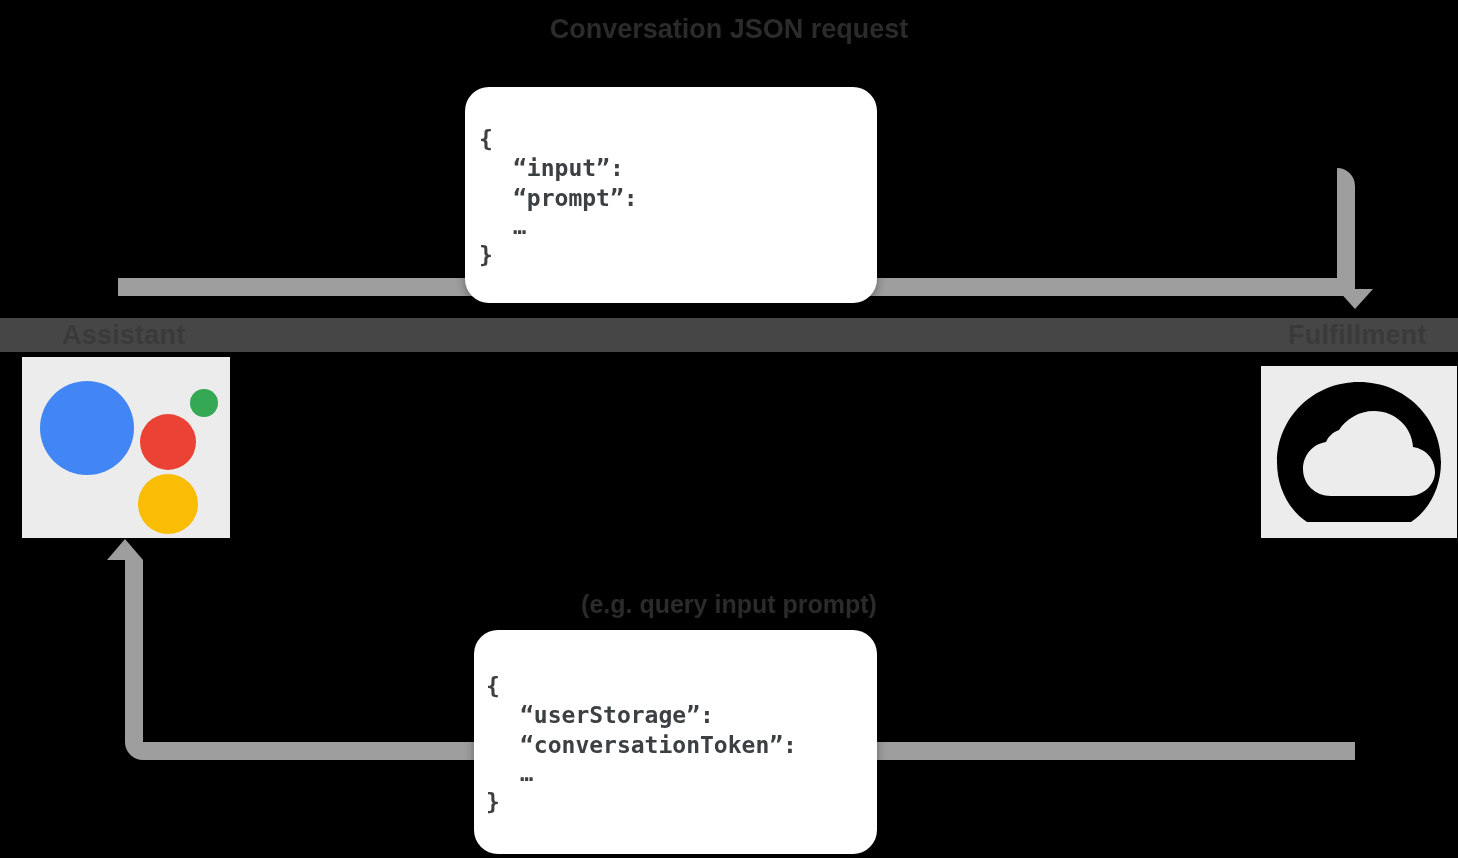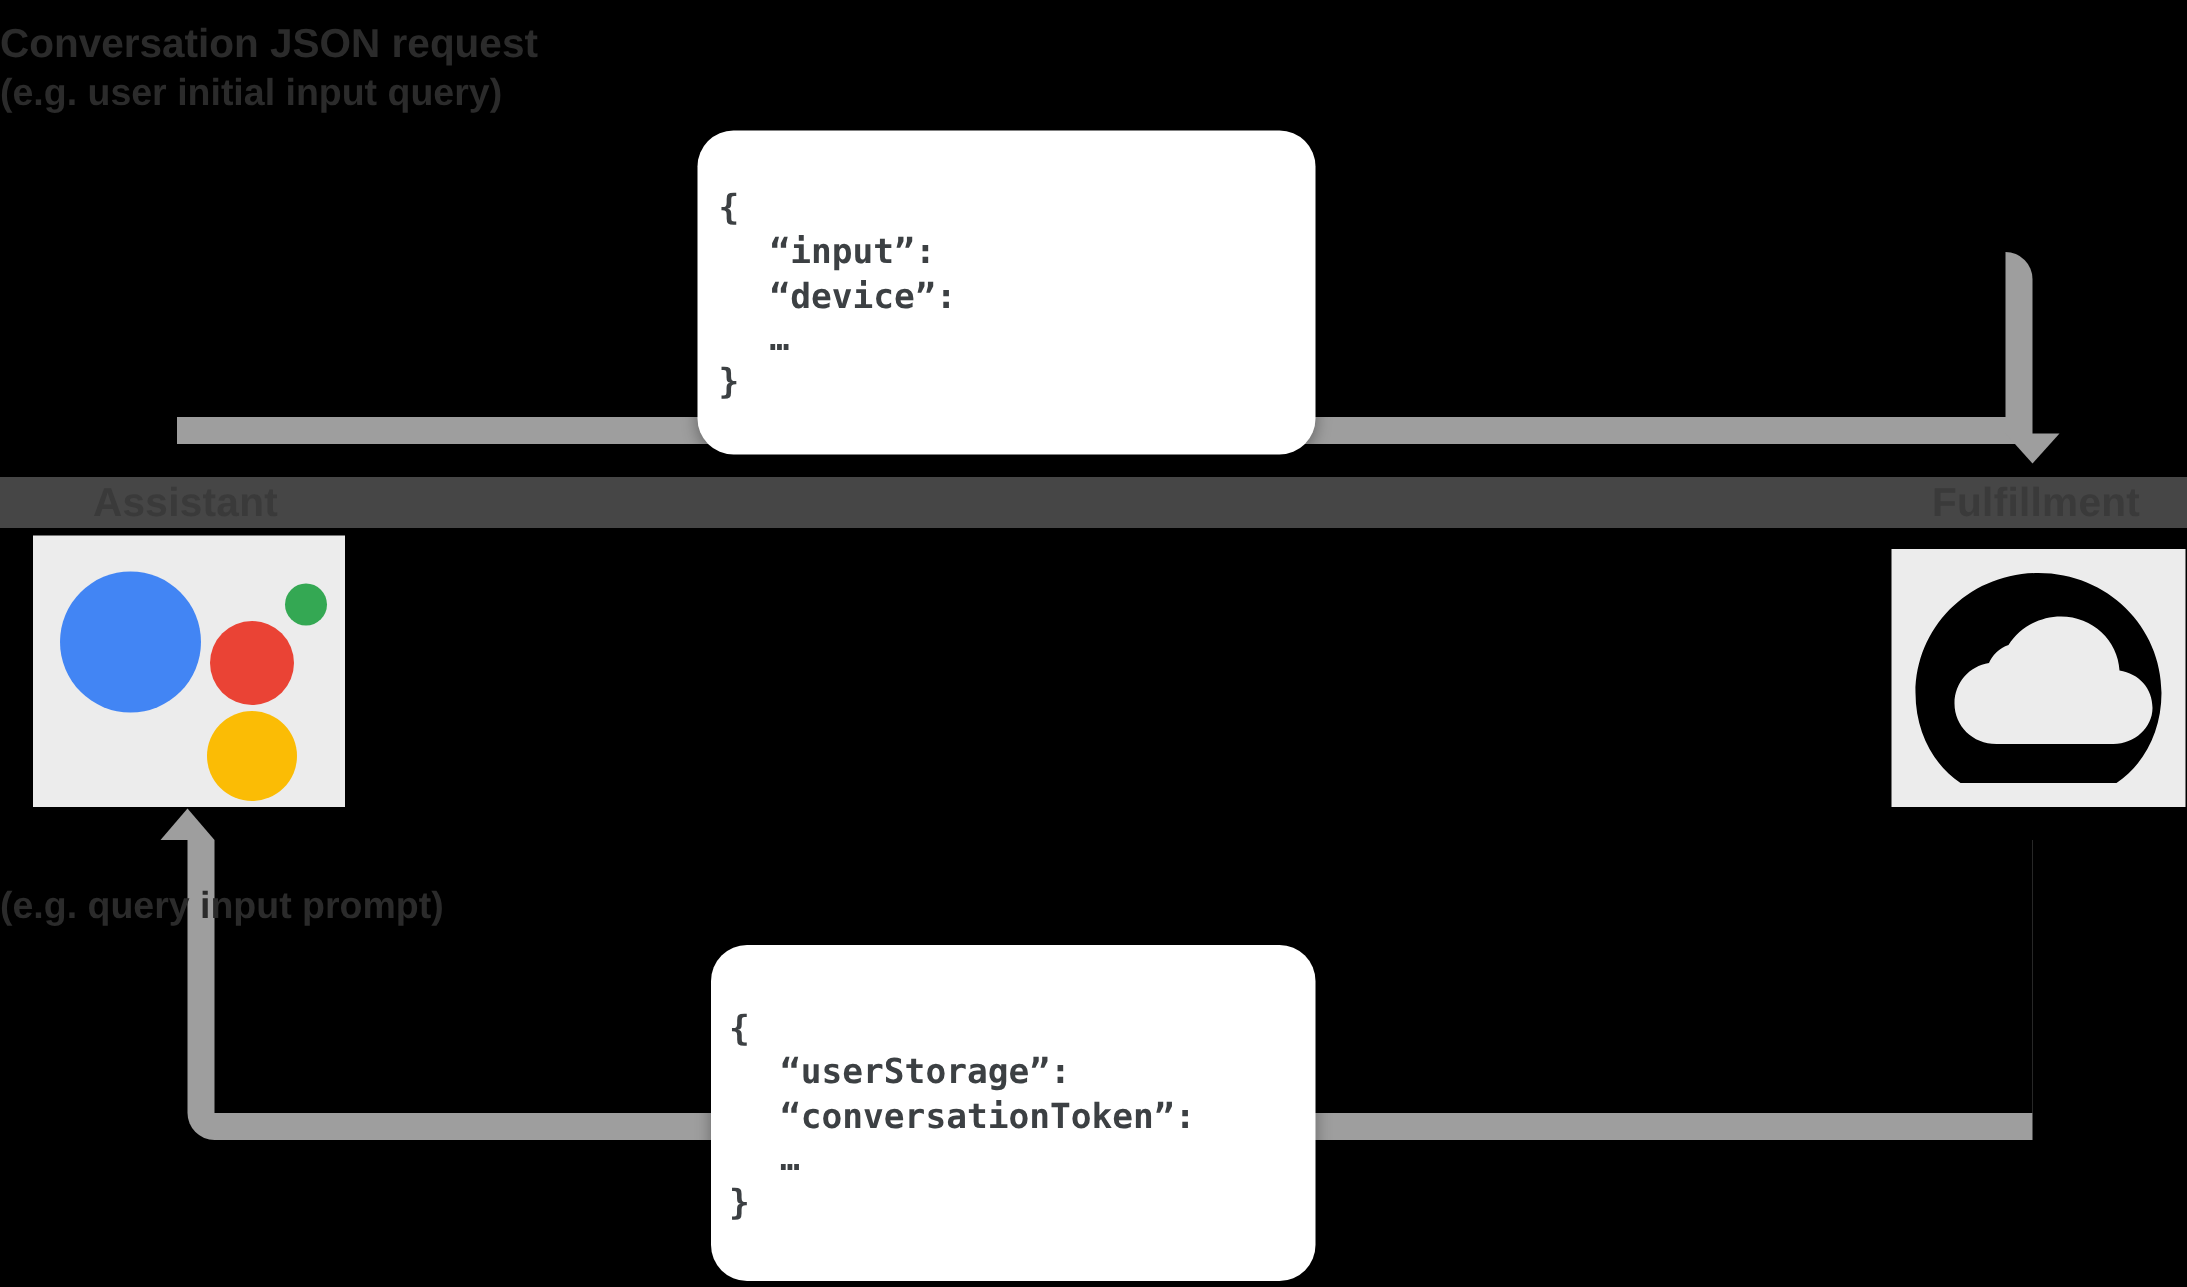--- a/index.html
+++ b/index.html
@@ -136,21 +136,21 @@
     left: 12px;
     top: 12px;
     width: 172px;
     height: 148px;
   }
 
   
   .caption {
     position: absolute;
     width: 100%;
-    text-align: left;
+    text-align: center;
     color: #2b2b2b;
     font-weight: 700;
     white-space: nowrap;
   }
   .caption-title { font-size: 27px; }
   .caption-sub   { font-size: 25px; }
 
   #caption-top-title { top: 14px; }
   #caption-top-sub   { top: 48px; }
   #caption-bottom-title { top: 554px; }
@@ -213,28 +213,27 @@
 
   <div class="icon-tile" id="fulfillment-tile">
     <svg id="cf-mark" viewBox="0 0 172 148">
       <path fill="#000000" fill-rule="evenodd" d="M86 4 C40 4 4 40 4 84 C4 110 16 132 34 144 L138 144 C156 132 168 110 168 84 C168 40 132 4 86 4 Z
            M66 52 C73 41 86 33 101 33 C122 33 139 49 140 69 C153 71 162 81 162 94 C162 107 150 118 136 118
            L58 118 C42 118 30 106 30 91 C30 77 40 66 53 64 C55 59 60 54 66 52 Z"></path>
     </svg>
   </div>
 
   <div class="caption caption-title" id="caption-top-title">Conversation JSON request</div>
-  <div class="caption caption-sub" id="caption-top-sub">(e.g. user initial input query)</div>
 
   <div class="caption caption-sub" id="caption-bottom-sub">(e.g. query input prompt)</div>
 
   <div class="json-card" id="json-card-request">
     <div class="json-line">{</div>
     <div class="json-line json-indent">“input”:</div>
-    <div class="json-line json-indent">“device”:</div>
+    <div class="json-line json-indent">“prompt”:</div>
     <div class="json-line json-ellipsis">…</div>
     <div class="json-line">}</div>
   </div>
 
   <div class="json-card" id="json-card-response">
     <div class="json-line">{</div>
     <div class="json-line json-indent">“userStorage”:</div>
     <div class="json-line json-indent">“conversationToken”:</div>
     <div class="json-line json-ellipsis">…</div>
     <div class="json-line">}</div>

